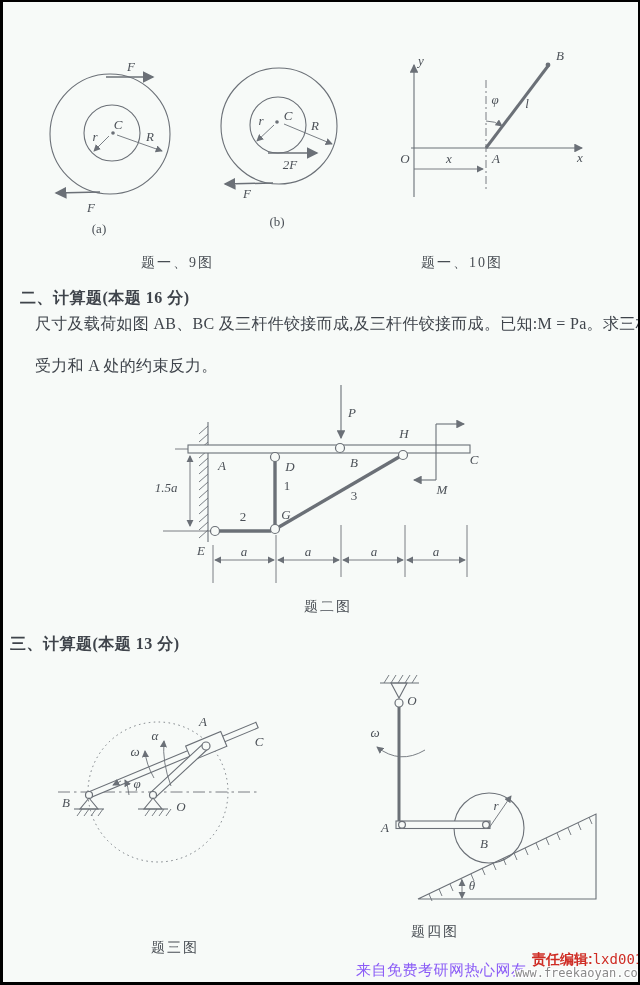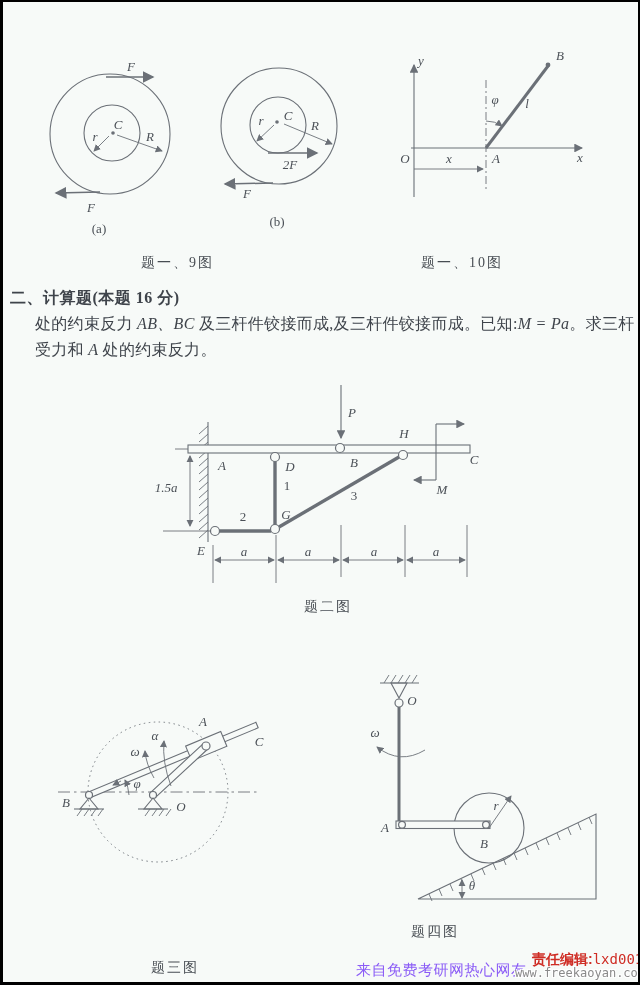--- a/index.html
+++ b/index.html
@@ -2,21 +2,21 @@
 <html><head>
 <meta charset="utf-8">
 <style>
   html,body{margin:0;padding:0;background:#e8e8e8}
   .page{position:relative;width:640px;height:985px;background:#f7faf8;
         border-top:2px solid #000;border-left:3px solid #000;border-right:2px solid #000;border-bottom:3px solid #000;
         box-sizing:border-box;overflow:hidden;font-family:"Liberation Serif",serif;color:#3f444b}
   .abs{position:absolute}
   .heading{font-weight:bold;font-size:16px;letter-spacing:.5px;white-space:nowrap}
   .body-line{font-size:16px;white-space:nowrap;letter-spacing:.3px}
-  .body-line .it{font-style:italic}
+  .body-line .it{}
   .cap{font-size:14px;text-align:left;color:#484d53;letter-spacing:2px;white-space:nowrap}
   svg{position:absolute;overflow:visible}
   svg text{font-family:"Liberation Serif",serif;fill:#4b5057;font-size:13px;
            text-anchor:middle;dominant-baseline:middle}
   svg text.it{font-style:italic}
   .k{stroke:#6b7077;fill:none;stroke-width:1.1}
   .thin{stroke-width:.9}
   .f{stroke-width:1.5}
   .bar{stroke:#6b7077;stroke-width:3.4;fill:none}
   .rod{stroke:#6b7077;stroke-width:3;fill:none}
@@ -88,23 +88,23 @@
     <text class="it" x="182" y="112">x</text>
     <text class="it" x="7" y="113">O</text>
     <text class="it" x="98" y="113">A</text>
     <text class="it" x="162" y="10">B</text>
     <text class="it" x="129" y="58">l</text>
     <text class="it" x="97" y="54">φ</text>
     <text class="it" x="51" y="113">x</text>
   </svg>
   <div class="abs cap" style="left:418px;top:252px;width:95px">题一、10图</div>
 
-  <div class="abs heading" style="left:7px;top:286px">二、计算题(本题 16 分)</div>
-  <div class="abs body-line" style="left:32px;top:312px"><span>处的约束反力 </span><span class="it">AB、BC</span><span> 及三杆件铰接而成,及三杆件铰接而成。已知:</span><span class="it">M = Pa</span><span>。求三杆</span></div>
-  <div class="abs body-line" style="left:32px;top:338px"><span>受力和 </span><span class="it">A</span><span> 处的约束反力。</span></div>
+  <div class="abs heading" style="left:17px;top:286px">二、计算题(本题 16 分)</div>
+  <div class="abs body-line" style="left:32px;top:312px"><span>尺寸及载荷如图 </span><span class="it">AB、BC</span><span> 及三杆件铰接而成,及三杆件铰接而成。已知:</span><span class="it">M = Pa</span><span>。求三杆</span></div>
+  <div class="abs body-line" style="left:32px;top:354px"><span>受力和 </span><span class="it">A</span><span> 处的约束反力。</span></div>
 
   <svg class="abs" style="left:130px;top:375px" width="395" height="212" viewBox="0 0 395 212">
     <defs>
       <marker id="a2" viewBox="0 0 8 8" refX="7" refY="4" markerWidth="8" markerHeight="8" orient="auto-start-reverse">
         <path d="M0,0 L8,4 L0,8 Z" fill="#6b7077"></path>
       </marker>
     </defs>
     <line class="k" stroke-width="1.4" x1="75" y1="45" x2="75" y2="165"></line>
     <path class="k thin" d="M66,57 L75,49 M66,65 L75,57 M66,73 L75,65 M66,81 L75,73 M66,89 L75,81 M66,97 L75,89 M66,105 L75,97 M66,113 L75,105 M66,121 L75,113 M66,129 L75,121 M66,137 L75,129 M66,145 L75,137 M66,153 L75,145 M66,161 L75,153"></path>
     <line class="k thin" x1="42" y1="72" x2="55" y2="72"></line>
@@ -145,20 +145,21 @@
     <text x="110" y="141">2</text>
     <text x="221" y="120">3</text>
     <text class="it" x="33" y="112">1.5a</text>
     <text class="it" x="111" y="176">a</text>
     <text class="it" x="175" y="176">a</text>
     <text class="it" x="241" y="176">a</text>
     <text class="it" x="303" y="176">a</text>
   </svg>
   <div class="abs cap" style="left:301px;top:596px;width:76px">题二图</div>
 
+  <div class="abs heading" style="left:7px;top:632px">三、计算题(本题 13 分)</div>
 
   <svg class="abs" style="left:45px;top:690px" width="245" height="200" viewBox="0 0 245 200">
     <defs>
       <marker id="a3" viewBox="0 0 8 8" refX="7" refY="4" markerWidth="8" markerHeight="8" orient="auto-start-reverse">
         <path d="M0,0 L8,4 L0,8 Z" fill="#6b7077"></path>
       </marker>
     </defs>
     <circle class="k thin" stroke-dasharray="1.5 3.5" cx="110" cy="100" r="70"></circle>
     <line class="k thin" stroke-dasharray="12 4 2.5 4" x1="10" y1="100" x2="212" y2="100"></line>
     <g transform="rotate(-22.6 41 103)">
@@ -182,21 +183,21 @@
     <path class="k thin" d="M106,86 Q98,72 97,59" marker-end="url(#a3)"></path>
     <path class="k thin" d="M123,94 Q114,70 116,49" marker-end="url(#a3)"></path>
     <text class="it" x="155" y="31">A</text>
     <text class="it" x="211" y="51">C</text>
     <text class="it" x="18" y="112">B</text>
     <text class="it" x="133" y="116">O</text>
     <text class="it" x="87" y="61">ω</text>
     <text class="it" x="107" y="45">α</text>
     <text class="it" x="89" y="93">φ</text>
   </svg>
-  <div class="abs cap" style="left:148px;top:957px;width:78px">题三图</div>
+  <div class="abs cap" style="left:148px;top:937px;width:78px">题三图</div>
 
   <svg class="abs" style="left:345px;top:655px" width="260" height="258" viewBox="0 0 260 258">
     <defs>
       <marker id="a4" viewBox="0 0 8 8" refX="7" refY="4" markerWidth="8" markerHeight="8" orient="auto-start-reverse">
         <path d="M0,0 L8,4 L0,8 Z" fill="#6b7077"></path>
       </marker>
     </defs>
     <line class="k" x1="32" y1="26" x2="71" y2="26"></line>
     <path class="k thin" d="M36,26 L41,18 M43,26 L48,18 M50,26 L55,18 M57,26 L62,18 M64,26 L69,18"></path>
     <path class="k" d="M43,26 L59,26 L51,41 Z"></path>

